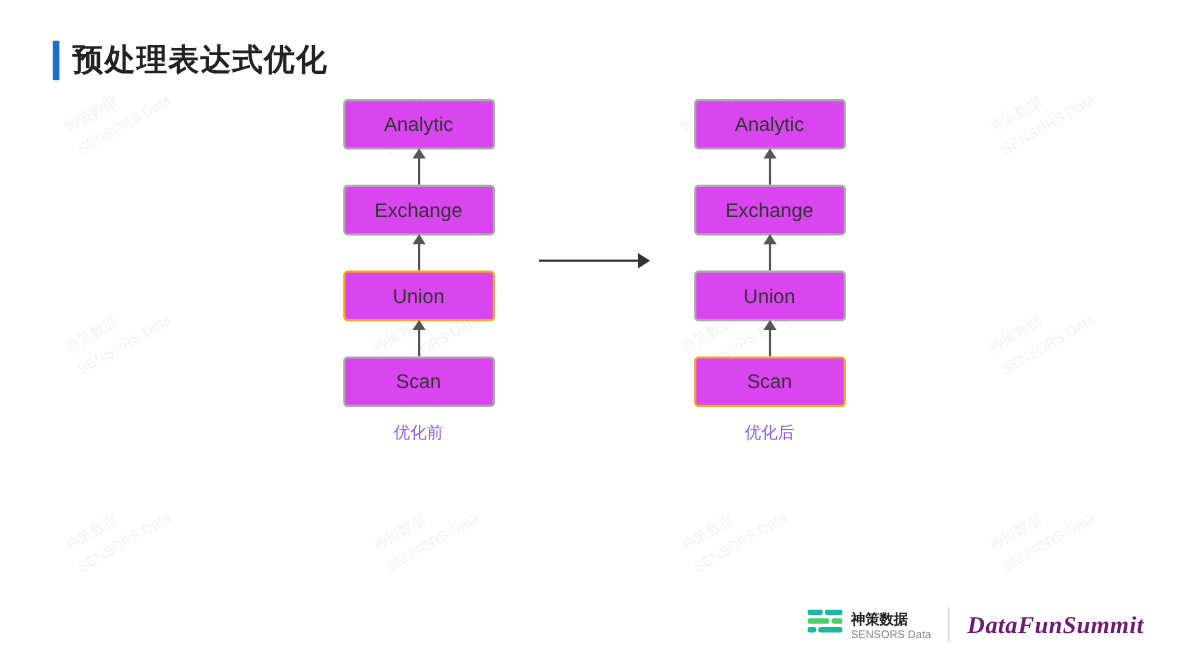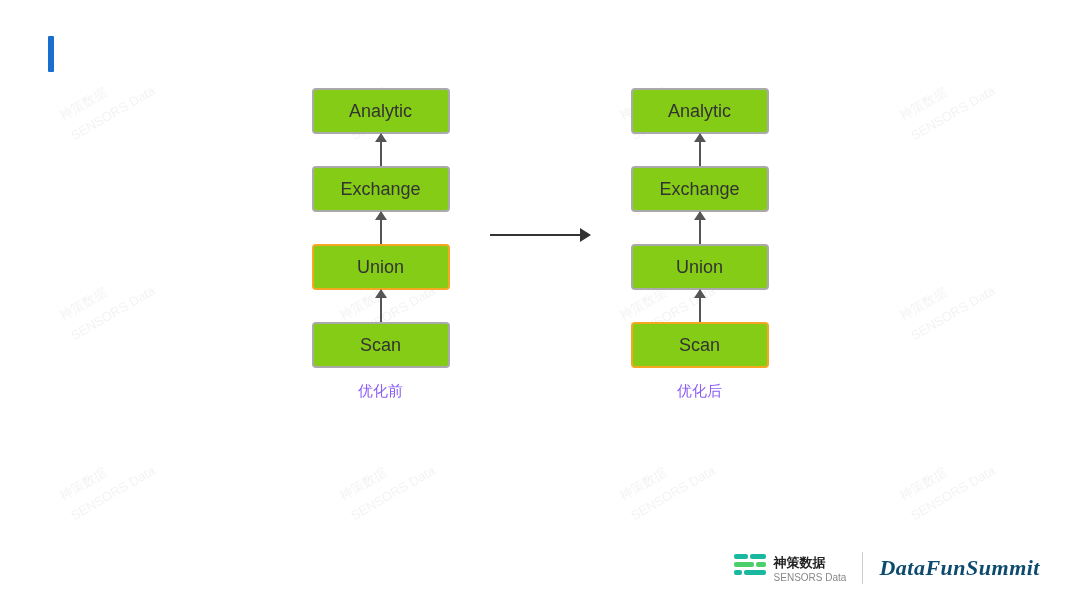--- a/index.html
+++ b/index.html
@@ -90,21 +90,21 @@
       color: #8b5cf6;
       margin-top: 14px;
     }
 
     
     .node {
       width: 138px;
       height: 46px;
       border: 2px solid #aaaaaa;
       border-radius: 4px;
-      background: #84cc16;
+      background: #d946ef;
       display: flex;
       align-items: center;
       justify-content: center;
       font-size: 18px;
       color: #333;
       position: relative;
     }
 
     .node.orange {
       border-color: #f5a623;
@@ -176,21 +176,21 @@
 
     .divider-vert {
       width: 1px;
       height: 32px;
       background: #ccc;
     }
 
     .datafun-text {
       font-size: 22px;
       font-weight: 700;
-      color: #0c4a6e;
+      color: #701a75;
       letter-spacing: 0.5px;
       font-style: italic;
       font-family: Georgia, 'Times New Roman', serif;
     }
 
     .nodes-column {
       display: flex;
       flex-direction: column;
       align-items: center;
     }
@@ -227,20 +227,21 @@
     <div class="watermark-group wm7">神策数据<br>SENSORS Data</div>
     <div class="watermark-group wm8">神策数据<br>SENSORS Data</div>
     <div class="watermark-group wm9">神策数据<br>SENSORS Data</div>
     <div class="watermark-group wm10">神策数据<br>SENSORS Data</div>
     <div class="watermark-group wm11">神策数据<br>SENSORS Data</div>
     <div class="watermark-group wm12">神策数据<br>SENSORS Data</div>
   </div>
 
   <div class="header">
     <div class="header-bar"></div>
+    <h1 class="header-title">预处理表达式优化</h1>
   </div>
 
   <div class="diagrams-wrapper">
 
     <div class="diagram">
       <div class="nodes-column">
 
         <div class="node">
           <span>Analytic</span>
         </div>

